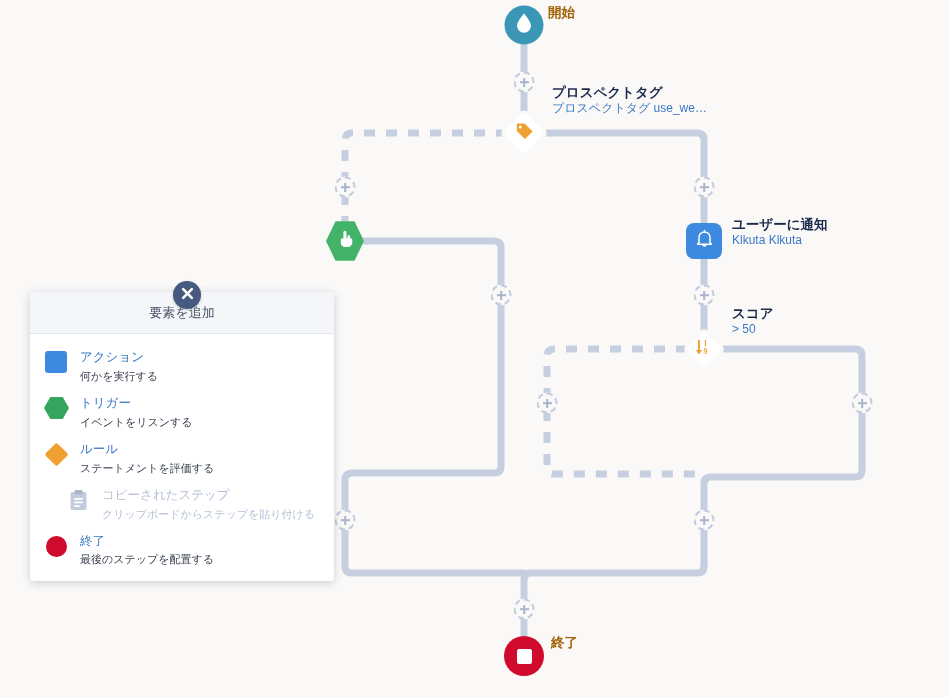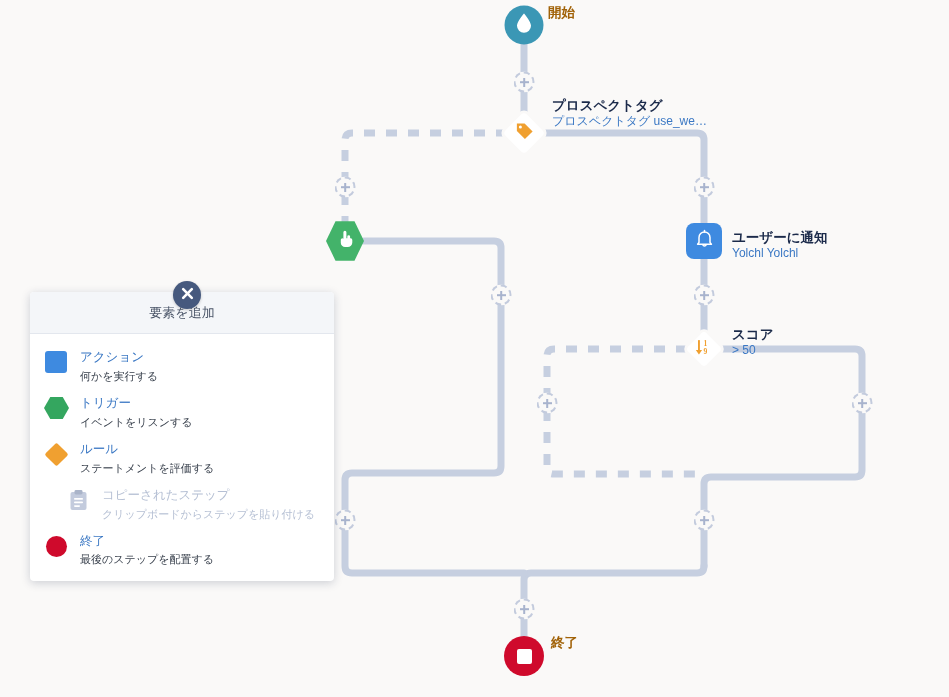--- a/index.html
+++ b/index.html
@@ -134,21 +134,20 @@
     line-height: 1.28;
   }
   .label .l-sup {
     font-size: 11.5px;
     color: #9aa0a6;
   }
   .label .l-title {
     font-size: 13.5px;
     font-weight: bold;
     color: #1b2a4a;
-    margin-top: 13px;
   }
   .label .l-sub {
     font-size: 12px;
     color: #3b78c4;
   }
   .label .l-title-plain {
     font-size: 13.5px;
     font-weight: bold;
     color: #a16207;
   }
@@ -333,37 +332,37 @@
     <span>
       <svg width="19" height="20" viewBox="0 0 19 20" xmlns="http://www.w3.org/2000/svg" fill="none" stroke="#ffffff" stroke-width="1.5" stroke-linecap="round" stroke-linejoin="round">
         <path d="M4.0 13.4 v-5.0 a5.5 5.5 0 0 1 11 0 v5.0 l1.4 1.9 h-13.8 Z"></path>
         <path d="M7.8 15.8 a1.8 1.8 0 0 0 3.4 0"></path>
         <path d="M9.5 2.9 v-1.4"></path>
       </svg>
     </span>
   </div>
   <div class="label" style="left:732px; top:216px;">
     <div class="l-title">ユーザーに通知</div>
-    <div class="l-sub">Yolchl Yolchl</div>
+    <div class="l-sub">Klkuta Klkuta</div>
   </div>
 
   <div class="node diamond" style="left:704px; top:349px;">
     <div class="dshape" style="background:#ffffff; box-shadow:0 0 0 3px #faf9f8;"></div>
     <span class="dglyph">
       <svg width="20" height="20" viewBox="0 0 20 20" xmlns="http://www.w3.org/2000/svg">
         <g fill="#f0a030">
           <rect x="4.0" y="3.0" width="1.9" height="11.2" rx="0.6"></rect>
           <path d="M4.95 17.6 L1.8 12.9 h6.3 Z"></path>
           <text x="11.3" y="9.3" font-family="'Liberation Serif', serif" font-size="7.6" font-weight="bold" text-anchor="middle">1</text>
           <text x="11.3" y="17.4" font-family="'Liberation Serif', serif" font-size="7.6" font-weight="bold" text-anchor="middle">9</text>
         </g>
       </svg>
     </span>
   </div>
-  <div class="label" style="left:732px; top:313px;">
+  <div class="label" style="left:732px; top:305px;">
     <div class="l-title">スコア</div>
     <div class="l-sub">&gt; 50</div>
   </div>
 
   <div class="node end-node" style="left:524px; top:656px;">
     <span class="sq"></span>
   </div>
   <div class="label" style="left:551px; top:634px;">
     <div class="l-title-plain">終了</div>
   </div>

